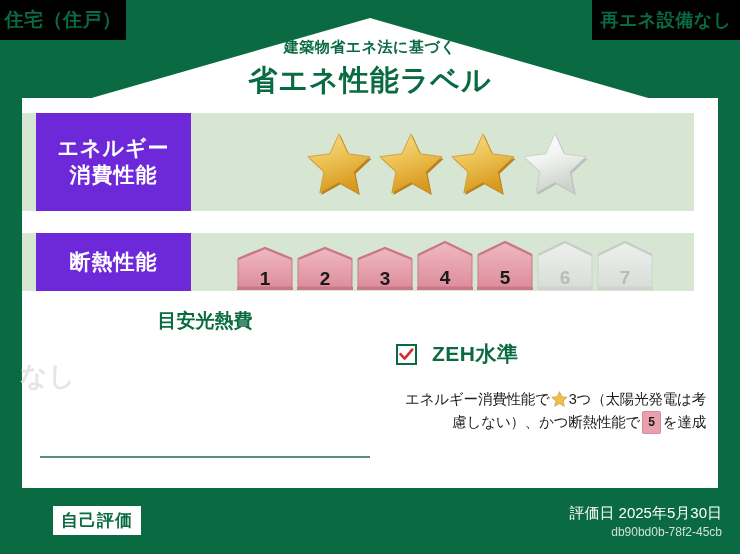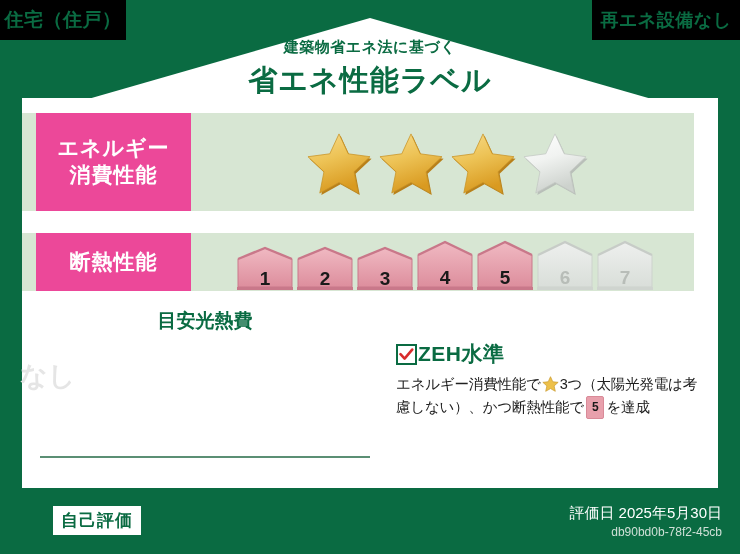--- a/index.html
+++ b/index.html
@@ -40,21 +40,21 @@
   #title-sub{font-size:15px;font-weight:bold;letter-spacing:0.5px;}
   #title-main{font-size:29px;font-weight:bold;margin-top:4px;letter-spacing:1px;}
 
   
   #panel{
     position:absolute;left:22px;top:98px;width:696px;height:390px;
     background:#ffffff;
   }
   .row-bg{position:absolute;background:#d7e6d3;}
   .row-label{
-    position:absolute;background:#ec4899;color:#ffffff;
+    position:absolute;background:#6d28d9;color:#ffffff;
     font-weight:bold;display:flex;flex-direction:column;
     align-items:center;justify-content:center;
     line-height:1.28;letter-spacing:1px;
   }
 
   #row1-bg{left:22px;top:113px;width:672px;height:98px;}
   #row1-label{left:36px;top:113px;width:155px;height:98px;font-size:21px;}
   #row2-bg{left:22px;top:233px;width:672px;height:58px;}
   #row2-label{left:36px;top:233px;width:155px;height:58px;font-size:21px;}
 
@@ -82,30 +82,31 @@
   #cost-value{
     position:absolute;left:20px;top:358px;width:350px;
     color:#e5e5e5;font-weight:bold;font-size:27px;
   }
   #cost-rule{
     position:absolute;left:40px;top:456px;width:330px;height:2px;background:#5b8f74;
   }
 
   
   #zeh{position:absolute;left:396px;top:340px;width:310px;}
-  #zeh-head{display:flex;align-items:center;gap:1px;}
+  #zeh-head{display:flex;align-items:center;gap:15px;}
   #zeh-check{
     width:21px;height:21px;border:2px solid #0a6b42;background:#ffffff;
     display:flex;align-items:center;justify-content:center;box-sizing:border-box;
     flex:none;
   }
   #zeh-title{color:#0a6b42;font-weight:bold;font-size:21px;letter-spacing:0.5px;}
   #zeh-desc{
-    margin-top:5px;color:#202020;font-size:14.5px;line-height:1.6;
+    margin-top:20px;color:#202020;font-size:14.5px;line-height:1.6;
     letter-spacing:-0.2px;
+    text-align:right;
   }
   .inline-star{vertical-align:-3px;margin:0 1px;}
   .inline-badge{
     display:inline-block;background:#e8a0ac;color:#1a1a1a;
     font-weight:bold;font-size:12px;
     padding:1px 5px;border-radius:2px;vertical-align:1px;margin:0 2px;
     border:1px solid #d98a98;
   }
 
   

